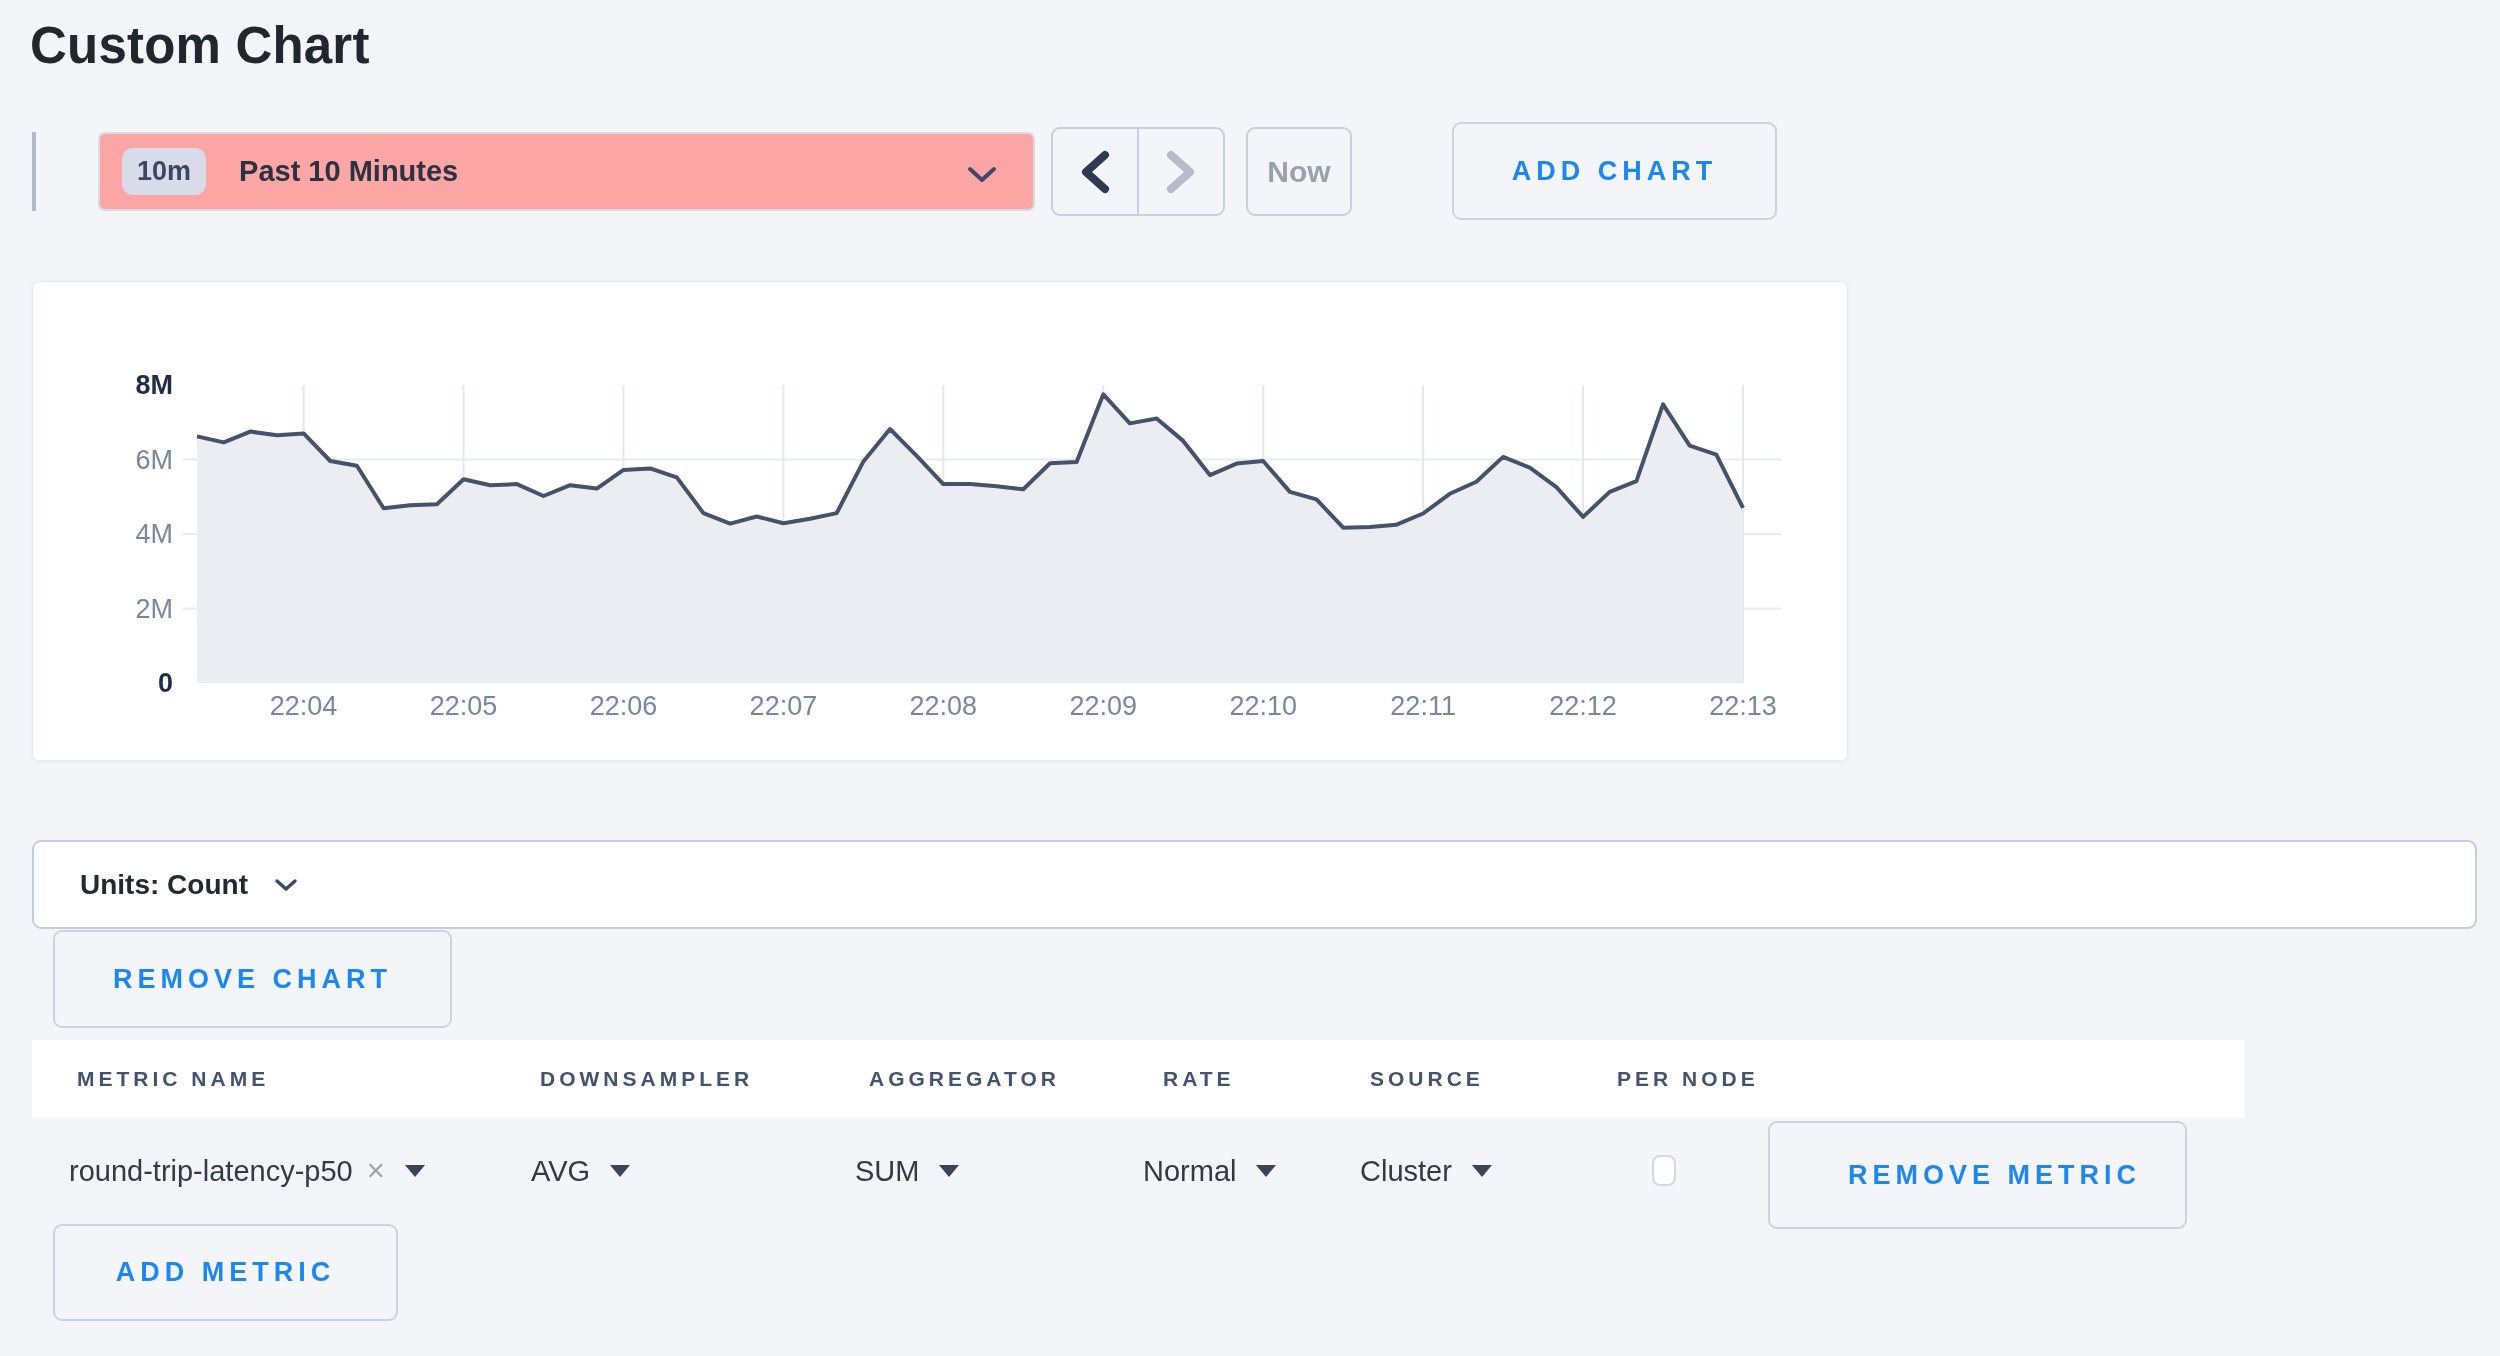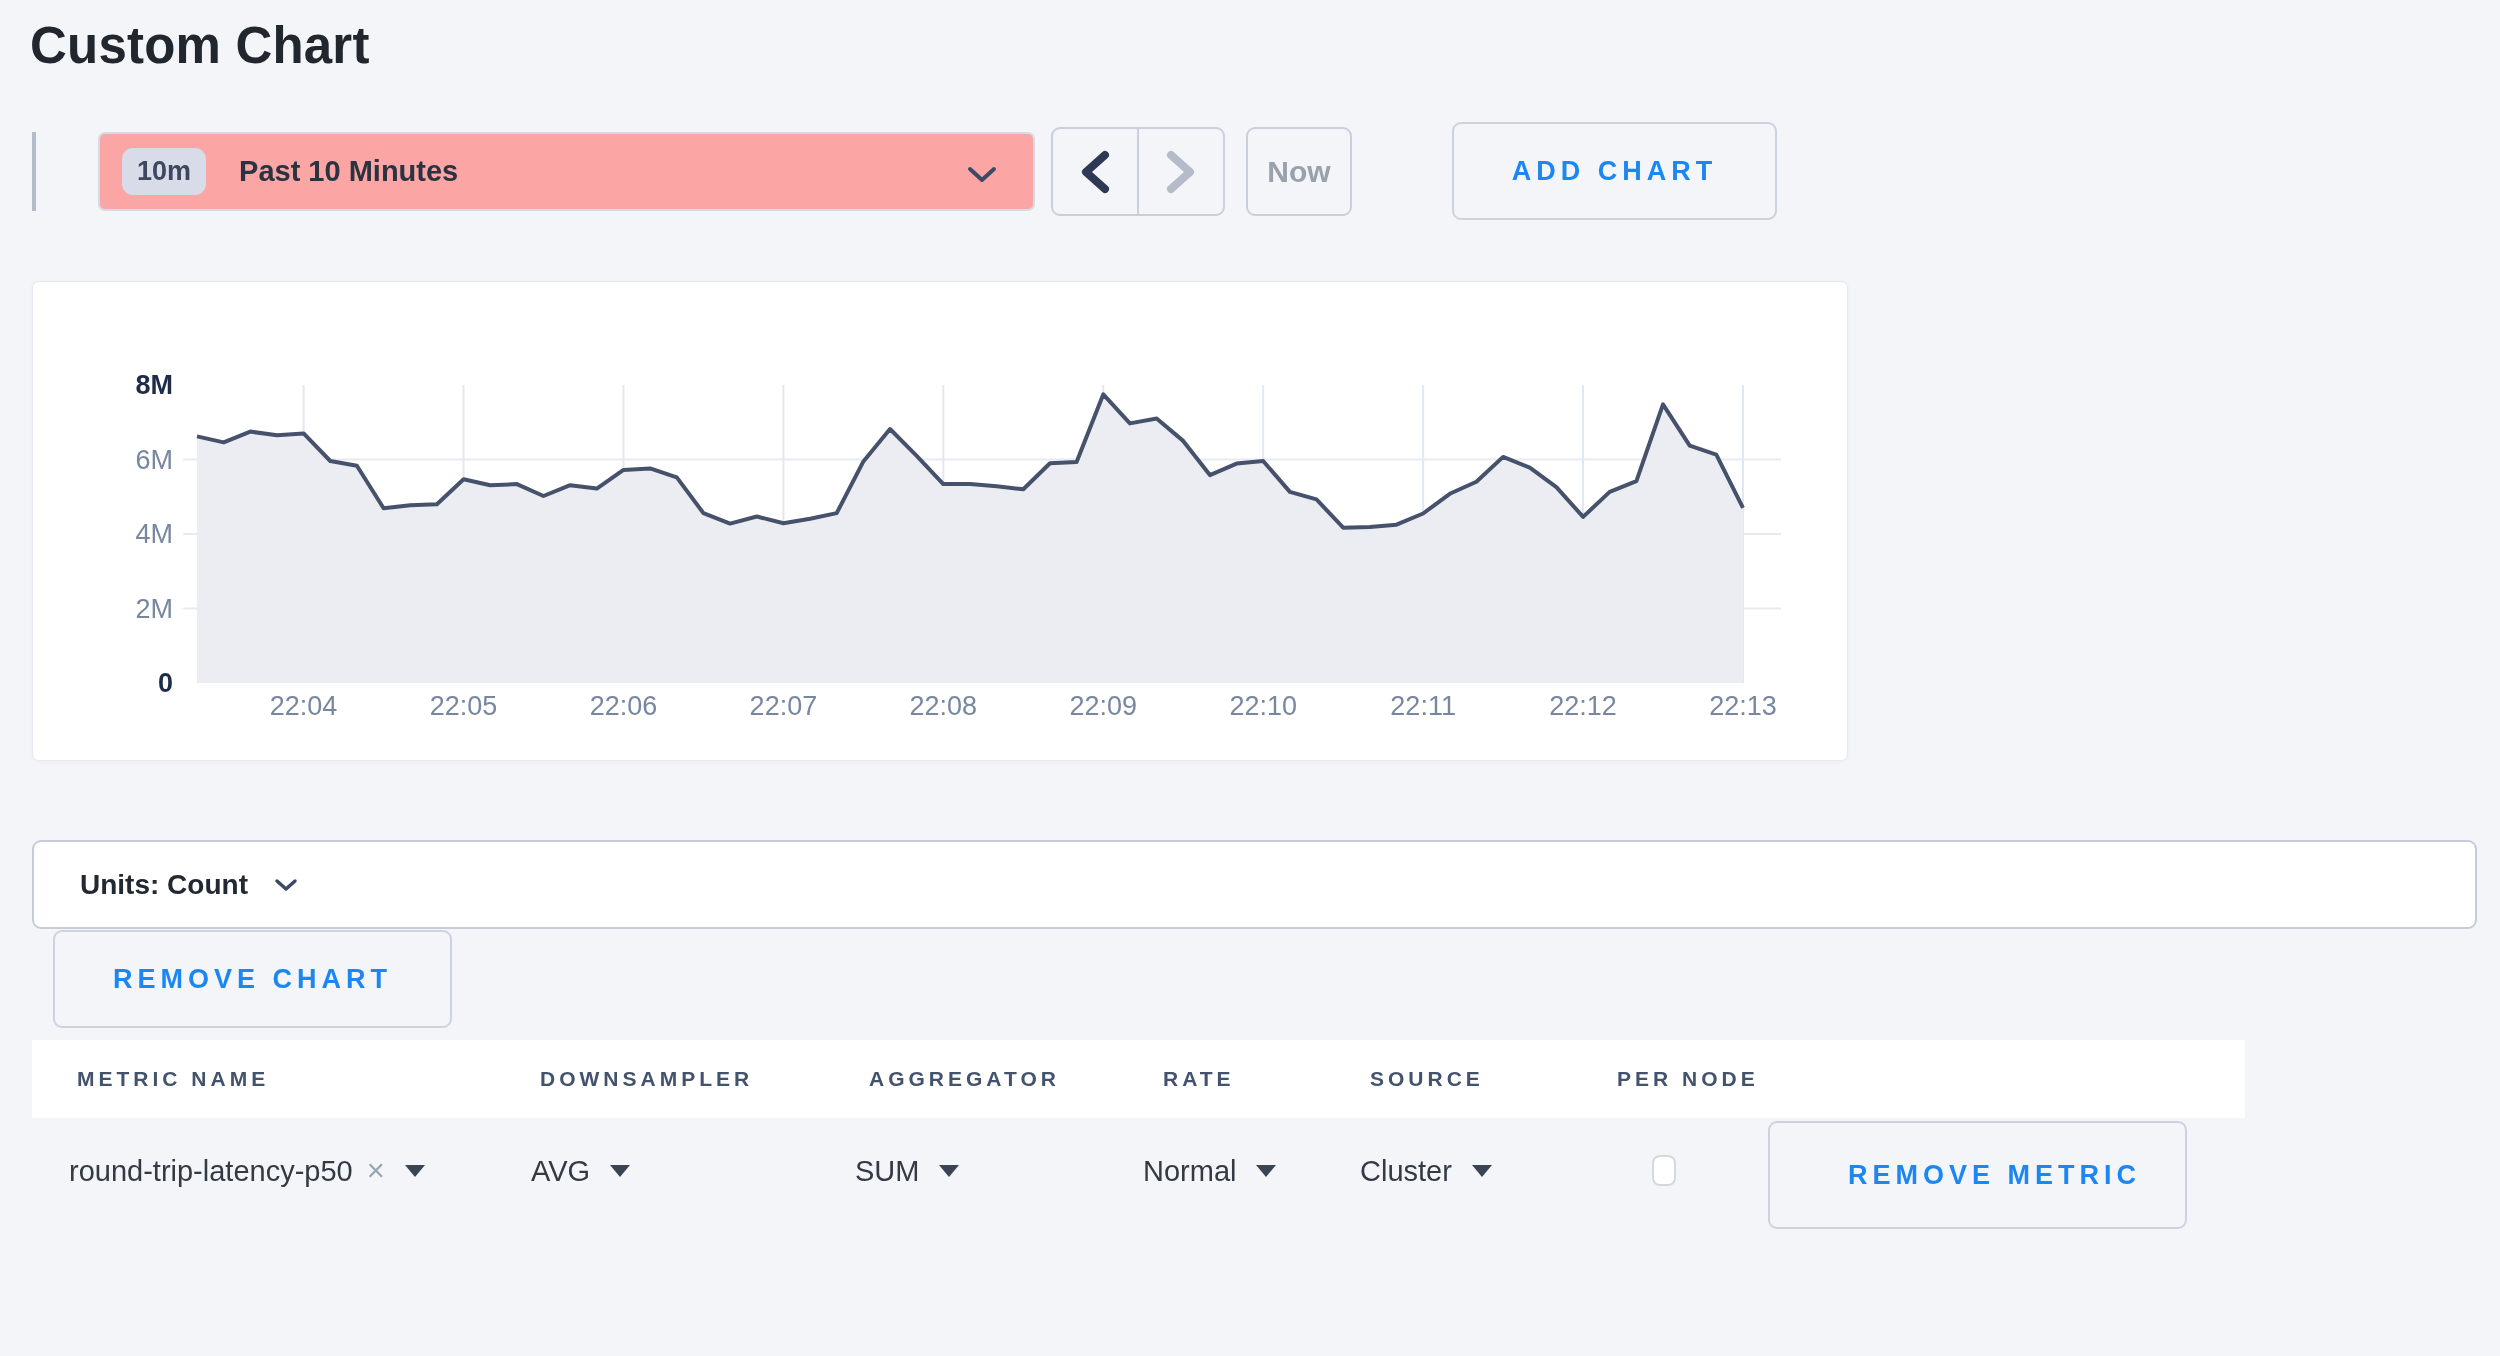--- a/index.html
+++ b/index.html
@@ -247,14 +247,15 @@
     </div>
     <div class="cell source">
       <span>Cluster</span>
       <span class="caret"></span>
     </div>
     <div class="checkbox"></div>
   </div>
 
   <div class="btn-outline-blue btn-remove-metric">REMOVE METRIC</div>
 
+  <div class="btn-outline-blue btn-add-metric">ADD METRIC</div>
 
 </div>
 
 </body></html>

